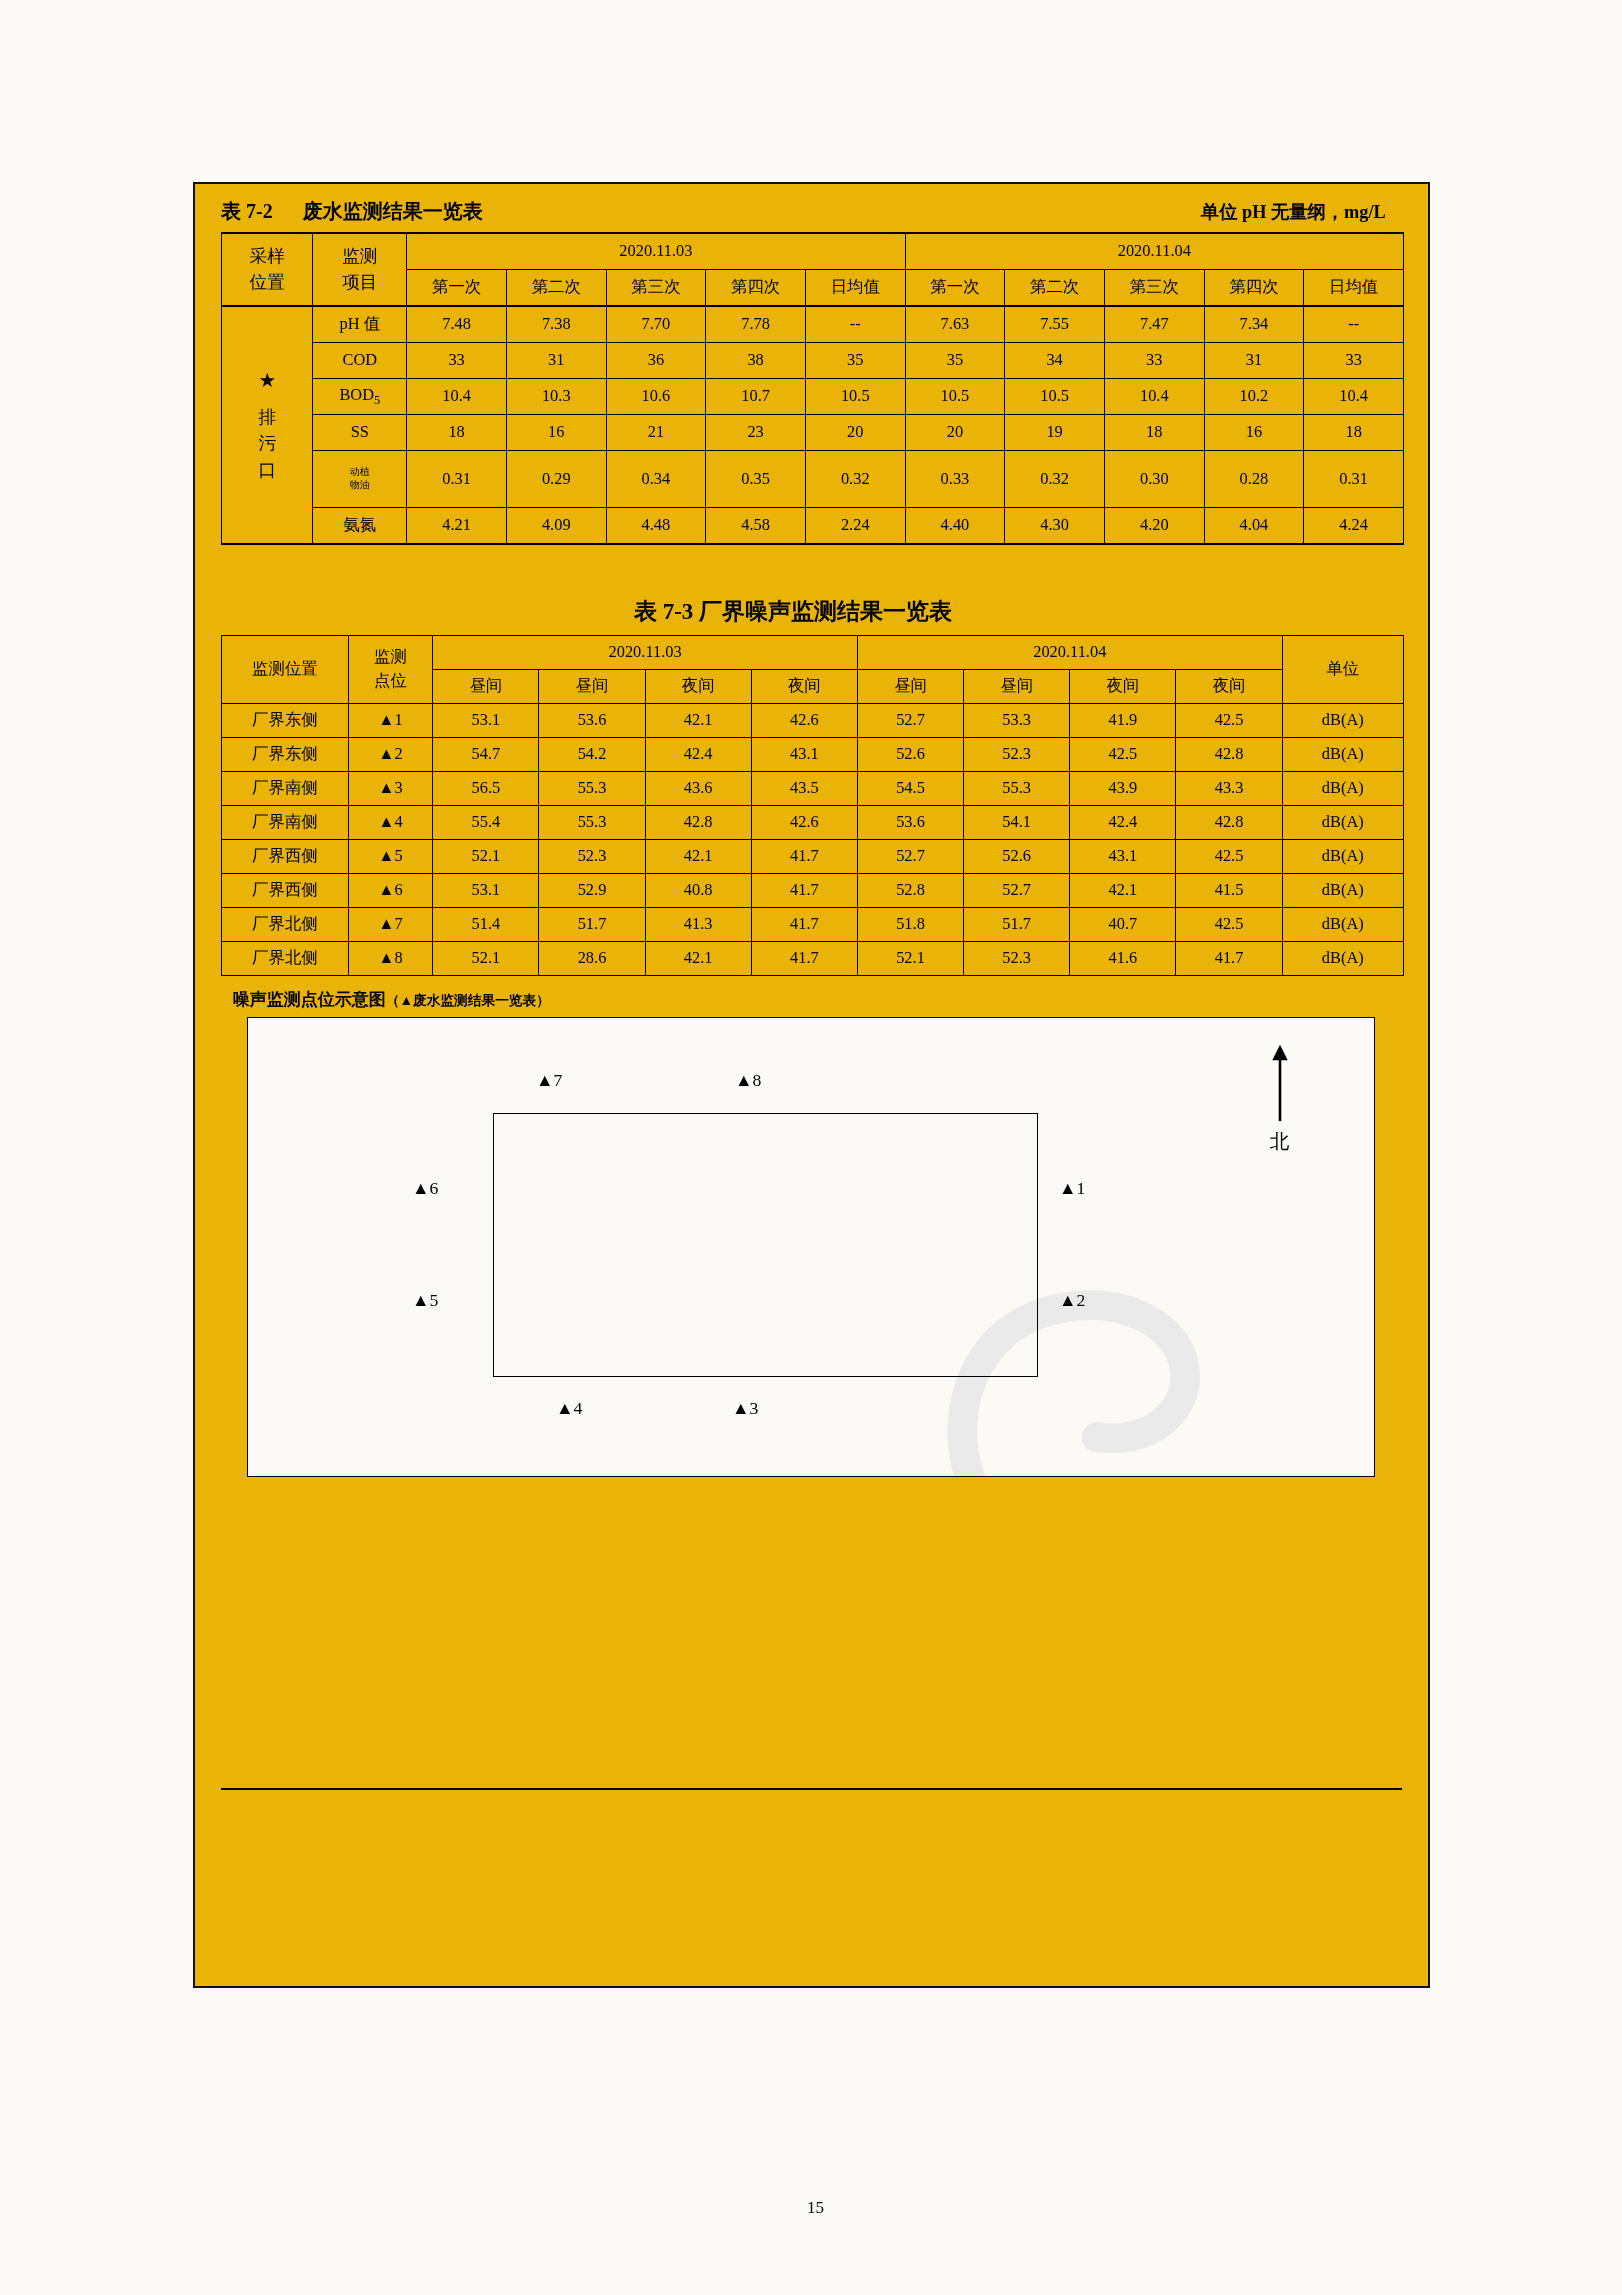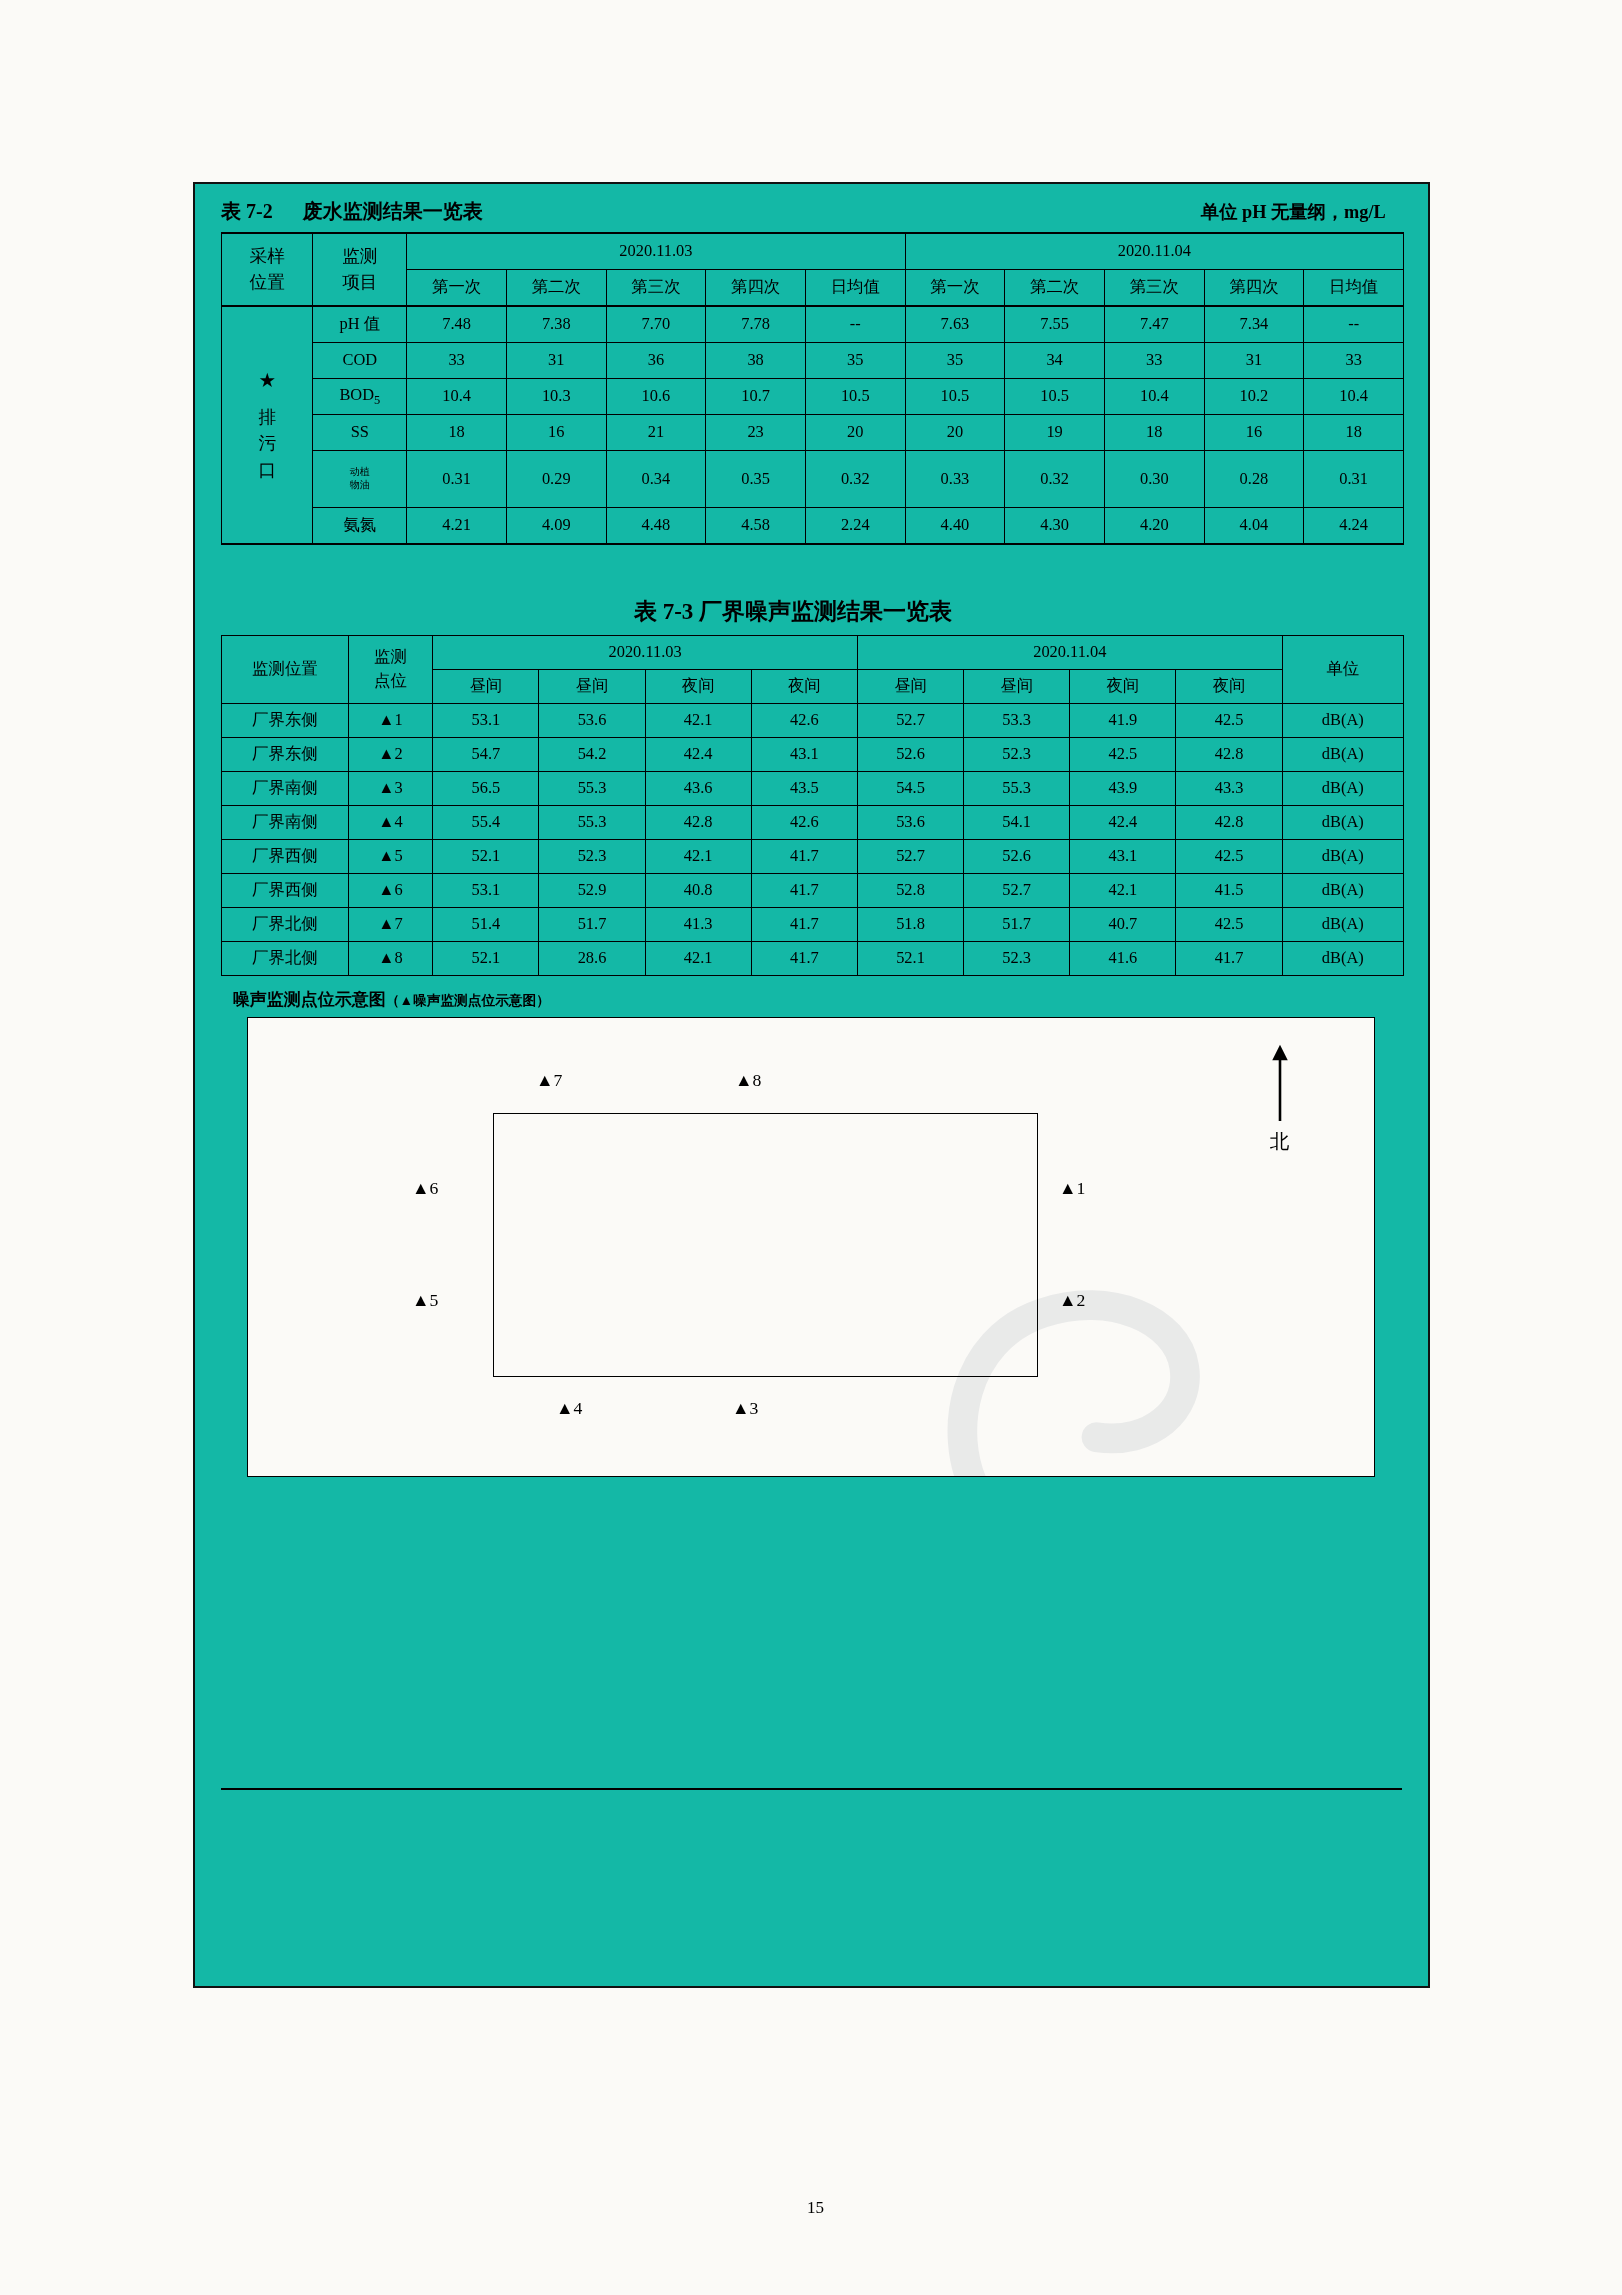--- a/index.html
+++ b/index.html
@@ -17,21 +17,21 @@
     color: #000;
     overflow: hidden;
   }
   .sheet {
     position: absolute;
     left: 193px;
     top: 182px;
     width: 1237px;
     height: 1806px;
     border: 2px solid #111;
-    background: #14b8a6;
+    background: #eab308;
     box-sizing: border-box;
   }
   .inner {
     position: absolute;
     left: 26px;
     top: 14.4px;
     width: 1183px;
   }
 
   
@@ -458,21 +458,21 @@
             <td>52.3</td>
             <td>41.6</td>
             <td>41.7</td>
             <td>dB(A)</td>
           </tr>
         </tbody>
       </table>
 
       <div class="diagram">
         <div class="diag-cap">
-          <span>噪声监测点位示意图</span><span class="small">（▲噪声监测点位示意图）</span>
+          <span>噪声监测点位示意图</span><span class="small">（▲废水监测结果一览表）</span>
         </div>
 
         <div class="diag-box">
 
           <svg class="watermark" viewBox="0 0 200 160">
             <path d="M30 150 C10 110 20 40 80 20 C130 3 180 25 185 60 C190 92 160 118 120 112" fill="none" stroke="#c9cdd1" stroke-width="22" stroke-linecap="round"></path>
           </svg>
 
           <div class="plant"></div>
 

